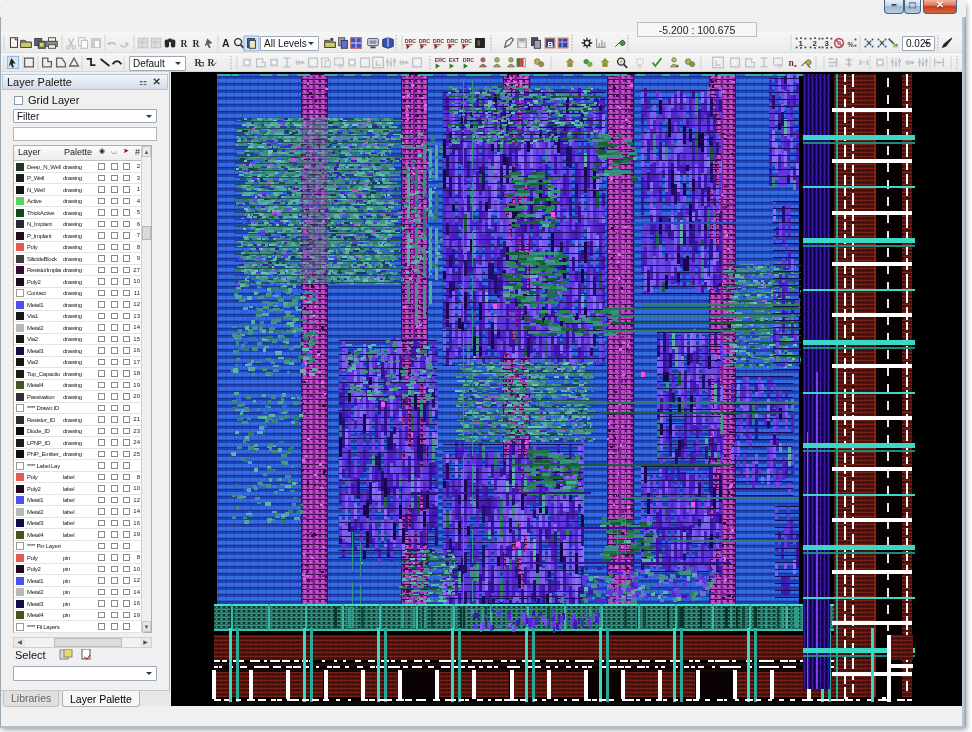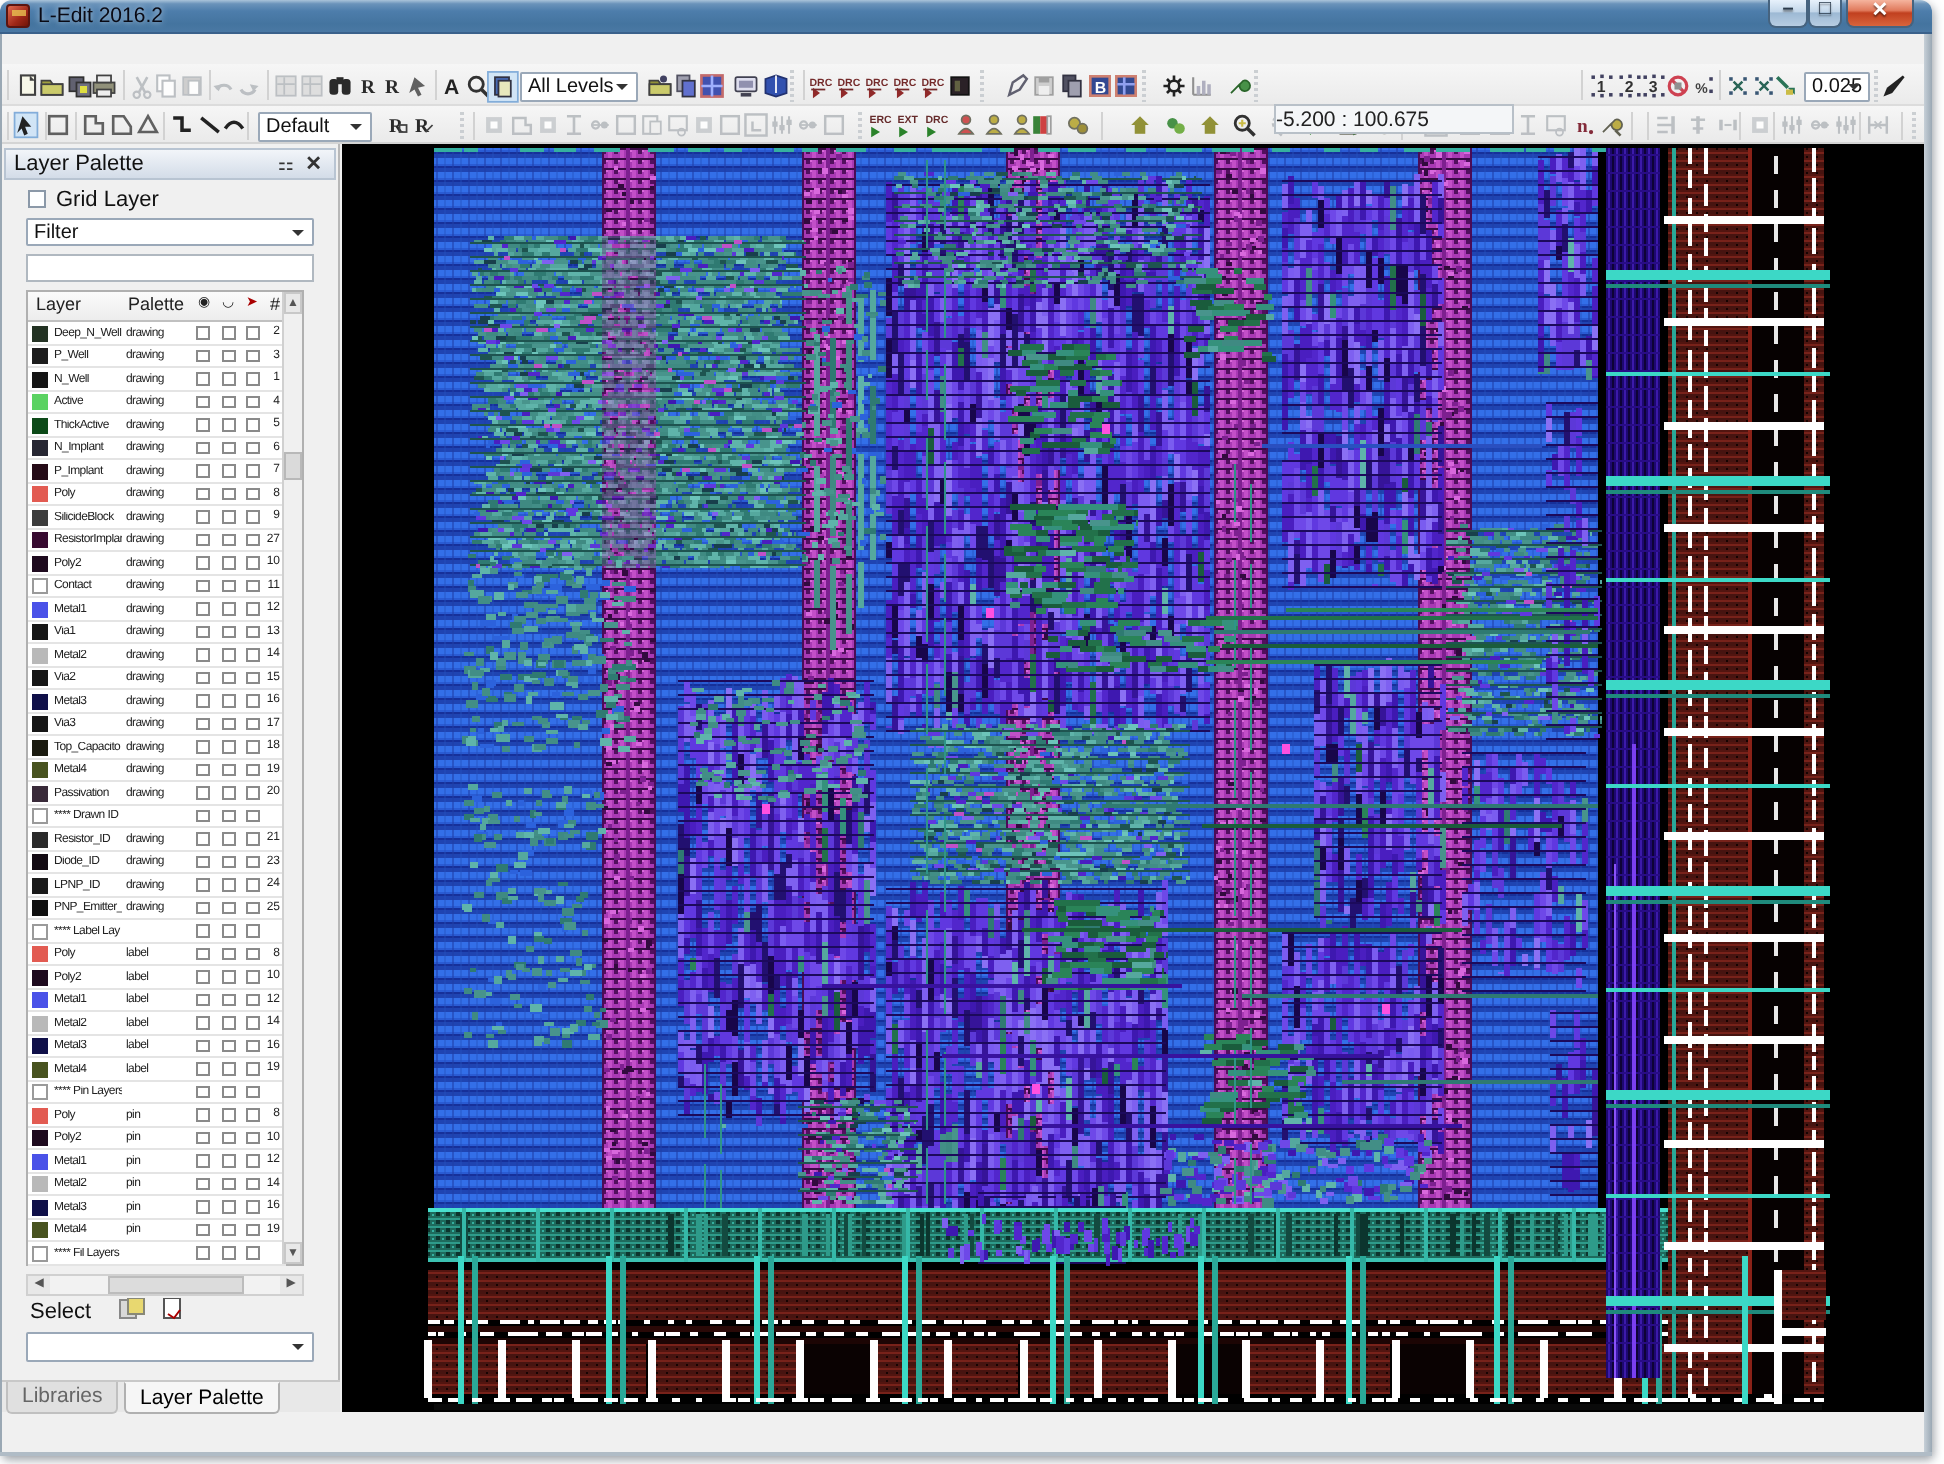--- a/index.html
+++ b/index.html
@@ -24,22 +24,22 @@
 #menubar { position:absolute; left:1px; top:17px; width:964px; height:15px;
   background:linear-gradient(#f6f8fa,#e9edf3); font-size:10.5px; color:#1a1a1a; }
 #menubar span { position:absolute; top:1px; }
 #tb1 { position:absolute; left:1px; top:32px; width:964px; height:21px;
   background:linear-gradient(#f6f6f6,#ebebeb); border-bottom:1px solid #dcdcdc; }
 #tb2 { position:absolute; left:1px; top:53px; width:964px; height:19px;
   background:linear-gradient(#f6f6f6,#eaeaea); border-bottom:1px solid #d4d4d4; }
 .combo { position:absolute; background:#fff; border:1px solid #9aa8b8; font-size:10px; color:#111;
   padding:1px 3px; border-radius:1px; }
 .combo:after { content:""; position:absolute; right:4px; top:5px; border:3.5px solid transparent; border-top-color:#333; }
-#coordbox { position:absolute; left:637px; top:52px; width:120px; height:15px; background:#f4f6f8;
-  border:1px solid #b8c0c8; font-size:10.5px; color:#222; line-height:14px; }
+#coordbox { position:absolute; left:637px; top:22px; width:120px; height:15px; background:#f4f6f8;
+  border:1px solid #b8c0c8; font-size:10.5px; color:#222; text-align:center; line-height:14px; }
 #panel { position:absolute; left:1px; top:72px; width:169px; height:634px; background:#f0f0f0; border-right:1px solid #b8b8b8; }
 #phead { position:absolute; left:1px; top:2px; width:166px; height:16px;
   background:linear-gradient(#f2f5f9,#d3dce8); border:1px solid #b8c4d2; font-size:11px; color:#111; padding:1px 4px; }
 #phead .pin { position:absolute; right:20px; top:2px; font-size:9px; color:#333; }
 #phead .x { position:absolute; right:6px; top:1px; font-size:10px; color:#333; font-weight:bold; }
 #gridlay { position:absolute; left:13px; top:22px; font-size:11px; color:#111; }
 #gridlay .box { display:inline-block; width:9px; height:9px; border:1px solid #8a98a8; background:#fdfeff; margin-right:5px; vertical-align:-1px; }
 #filter { left:12px; top:37px; width:144px; height:14px; }
 #searchbox { position:absolute; left:12px; top:55px; width:144px; height:14px; background:#fff; border:1px solid #b0b8c0; }
 #ltable { position:absolute; left:12px; top:73px; width:139px; height:488px; background:#fff; border:1px solid #b0b0b0; }
@@ -73,24 +73,20 @@
 #status .rsep { position:absolute; left:871px; top:2px; width:1px; height:16px; background:#c8c8c8; }
 #status .mico { position:absolute; left:878px; top:3px; width:13px; height:13px; border:1px solid #aaa; background:#e8e8e8; }
 #status .mico:after { content:""; position:absolute; left:2px; top:2px; width:7px; height:7px; background:
   linear-gradient(45deg,#888 25%,transparent 25%,transparent 75%,#888 75%); border:1px solid #666; }
 #rborder { position:absolute; left:962px; top:17px; width:4px; height:709px; background:linear-gradient(90deg,#c7d0d8,#9aa8b4); }
 #lborder { position:absolute; left:0; top:17px; width:1px; height:709px; background:#9aa8b4; }
 #bborder { position:absolute; left:0; top:726px; width:966px; height:2px; background:#b0bcc6; }
 </style></head>
 <body>
 <div id="win">
-  <div id="title">
-      <div class="ico"></div>
-      <div class="txt">L-Edit 2016.2</div>
-    </div>
   <div class="wbtn" id="bmin">
       <span>–</span>
     </div>
   <div class="wbtn" id="bmax">
       <span>□</span>
     </div>
   <div class="wbtn" id="bclose">
       <span>✕</span>
     </div>
   <div id="tb1"></div>

